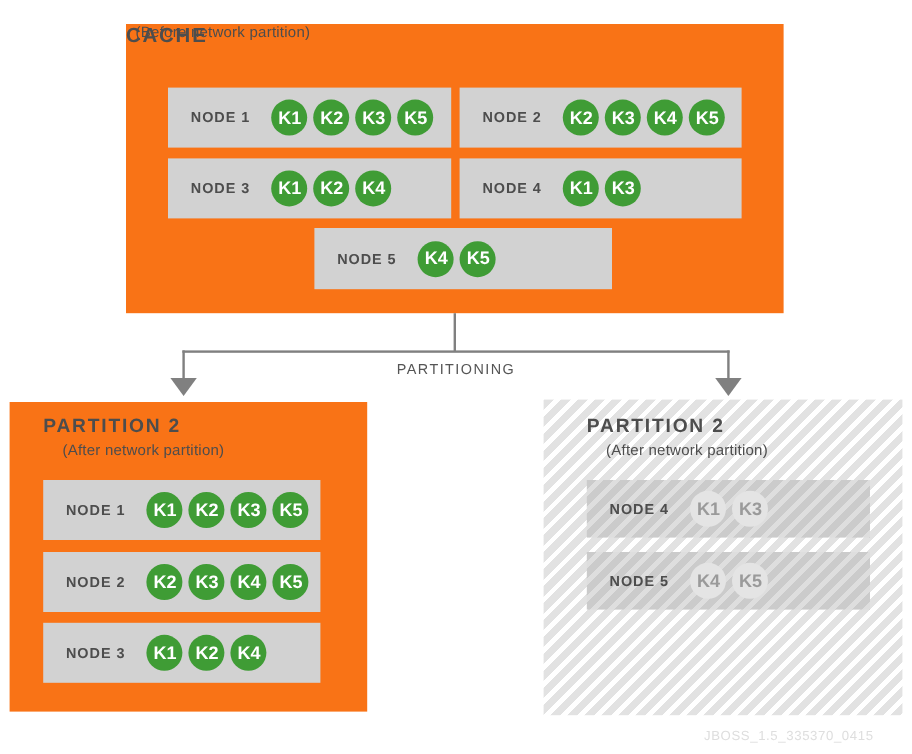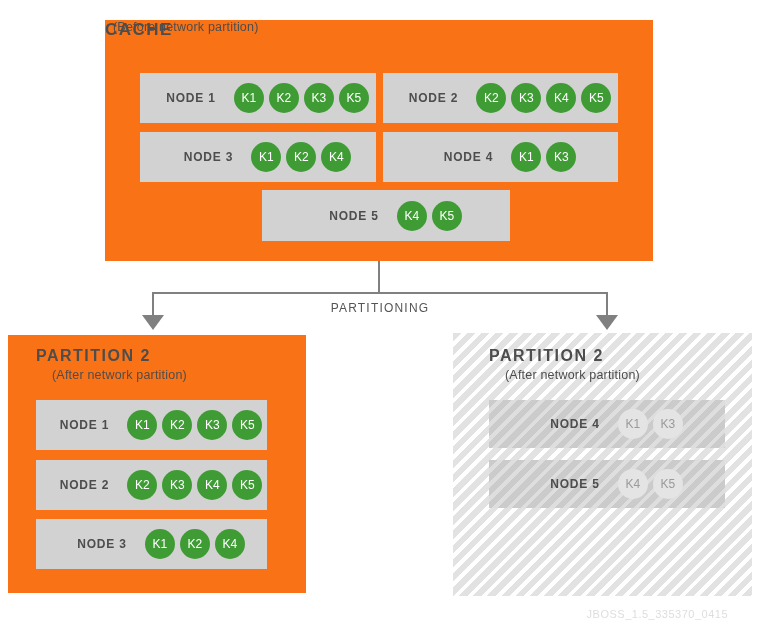--- a/index.html
+++ b/index.html
@@ -49,41 +49,40 @@
 
   
   .node-row {
     position: absolute;
     background: #d2d2d2;
     display: flex;
     align-items: center;
     padding-left: 19px;
     gap: 5px;
     height: 50px;
-    justify-content: center;
   }
   .node-row.striped {
     background: repeating-linear-gradient(135deg, #cbcbcb 0px, #cbcbcb 6px, #dedede 6px, #dedede 10px);
   }
   .node-label {
     font-size: 12px;
     font-weight: bold;
     color: #4d4d4d;
     letter-spacing: 0.8px;
     margin-right: 13px;
     white-space: nowrap;
   }
   .key {
     width: 30px; height: 30px;
     border-radius: 50%;
     display: inline-flex;
     align-items: center;
     justify-content: center;
-    font-size: 12px;
-    font-weight: normal;
+    font-size: 15px;
+    font-weight: bold;
     flex: 0 0 auto;
   }
   .key.green { background: #3f9c35; color: #ffffff; }
   .key.gray  { background: #e4e4e4; color: #9a9a9a; }
 
   
   .slot-c0 { left: 140px; top: 73px;  width: 236px; }
   .slot-c1 { left: 383px; top: 73px;  width: 235px; }
   .slot-c2 { left: 140px; top: 132px; width: 236px; }
   .slot-c3 { left: 383px; top: 132px; width: 235px; }

